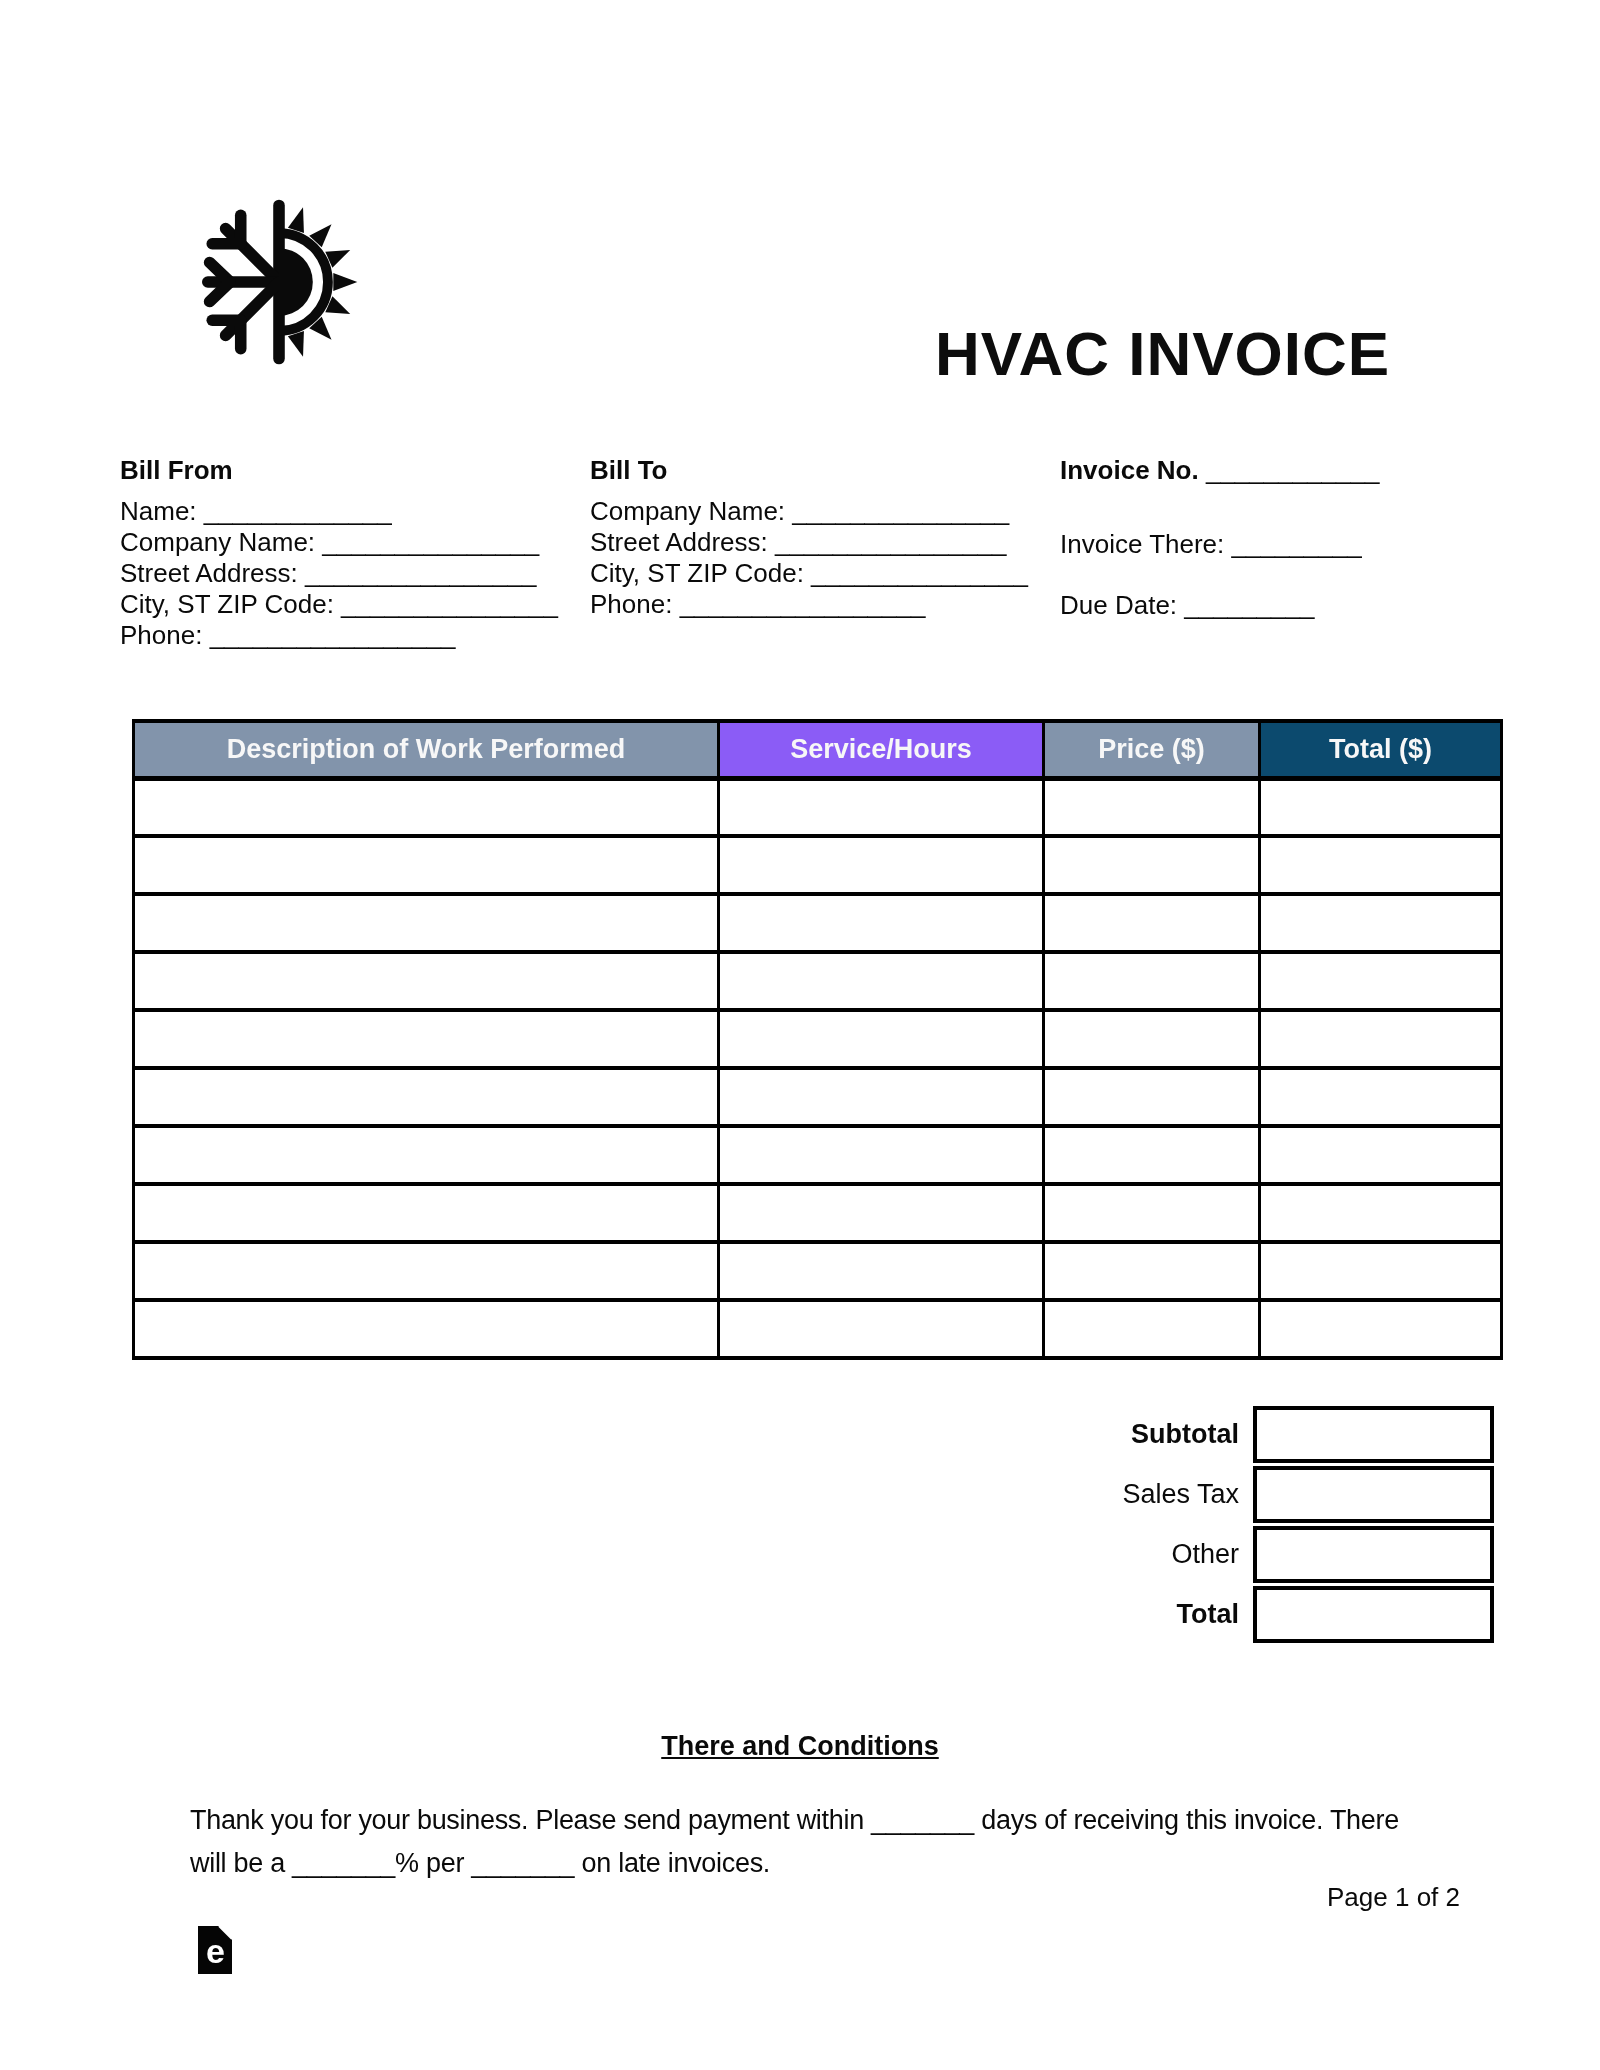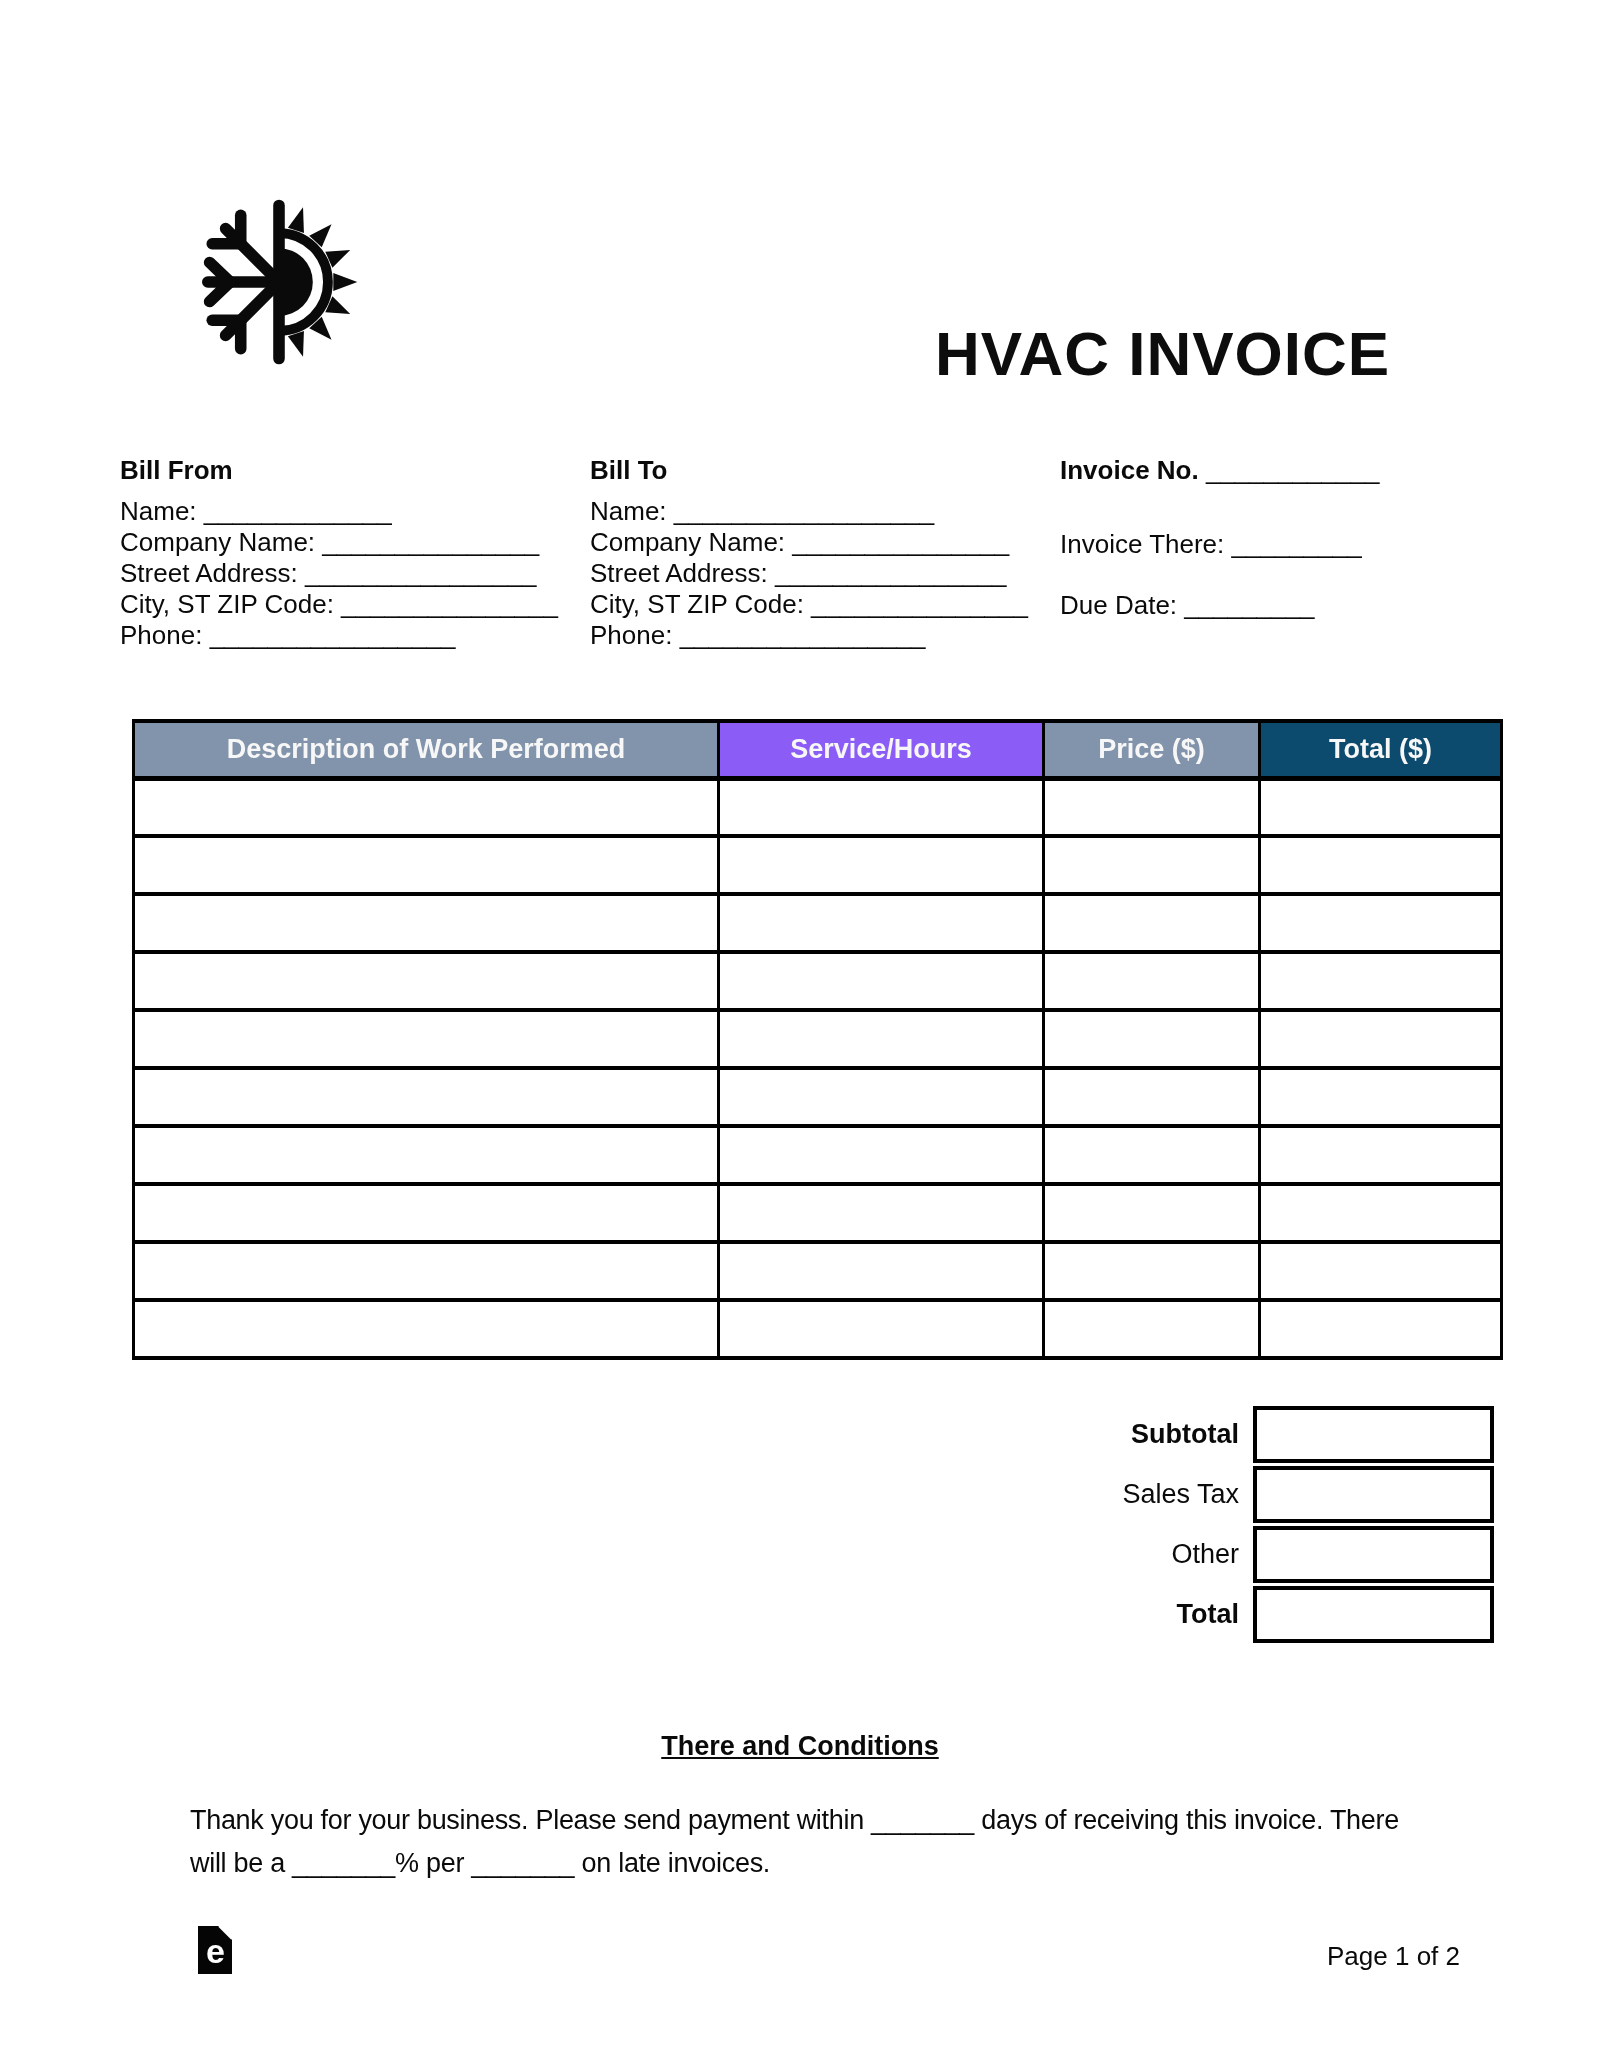--- a/index.html
+++ b/index.html
@@ -63,21 +63,21 @@
     position:absolute; left:0; top:1731px; width:1600px; text-align:center;
     font-size:27px; font-weight:bold; text-decoration:underline;
   }
   .terms-text {
     position:absolute; left:190px; top:1799px; width:1230px;
     font-size:27px; line-height:43px; letter-spacing:-0.3px;
   }
 
   
   .eforms-logo { position:absolute; left:197px; top:1925px; width:36px; height:50px; }
-  .page-indicator { position:absolute; left:1327px; top:1941px; font-size:26px; }
+  .page-indicator { position:absolute; left:1327px; top:1882px; font-size:26px; }
 </style>
 </head>
 <body>
 
 <div class="page">
 
   <svg class="logo" viewBox="0 0 200 200">
     <g stroke="#0a0a0a" stroke-width="13" stroke-linecap="round" fill="none">
       <line x1="100" y1="14" x2="100" y2="186"></line>
       <line x1="100" y1="100" x2="40" y2="40"></line>
@@ -112,21 +112,20 @@
       <div class="field-line"><span>Company Name:</span> <span class="blank">_______________</span></div>
       <div class="field-line"><span>Street Address:</span> <span class="blank">________________</span></div>
       <div class="field-line"><span>City, ST ZIP Code:</span> <span class="blank">_______________</span></div>
       <div class="field-line"><span>Phone:</span> <span class="blank">_________________</span></div>
     </div>
   </div>
 
   <div class="info-col bill-to">
     <div class="info-heading">Bill To</div>
     <div class="fields">
-      <div class="field-line"><span>Name:</span> <span class="blank">__________________</span></div>
       <div class="field-line"><span>Company Name:</span> <span class="blank">_______________</span></div>
       <div class="field-line"><span>Street Address:</span> <span class="blank">________________</span></div>
       <div class="field-line"><span>City, ST ZIP Code:</span> <span class="blank">_______________</span></div>
       <div class="field-line"><span>Phone:</span> <span class="blank">_________________</span></div>
     </div>
   </div>
 
   <div class="info-col invoice-meta">
     <div class="field-line"><span class="info-heading">Invoice No.</span> <span class="blank">____________</span></div>
     <div class="field-line meta-line-1"><span>Invoice There:</span> <span class="blank">_________</span></div>

